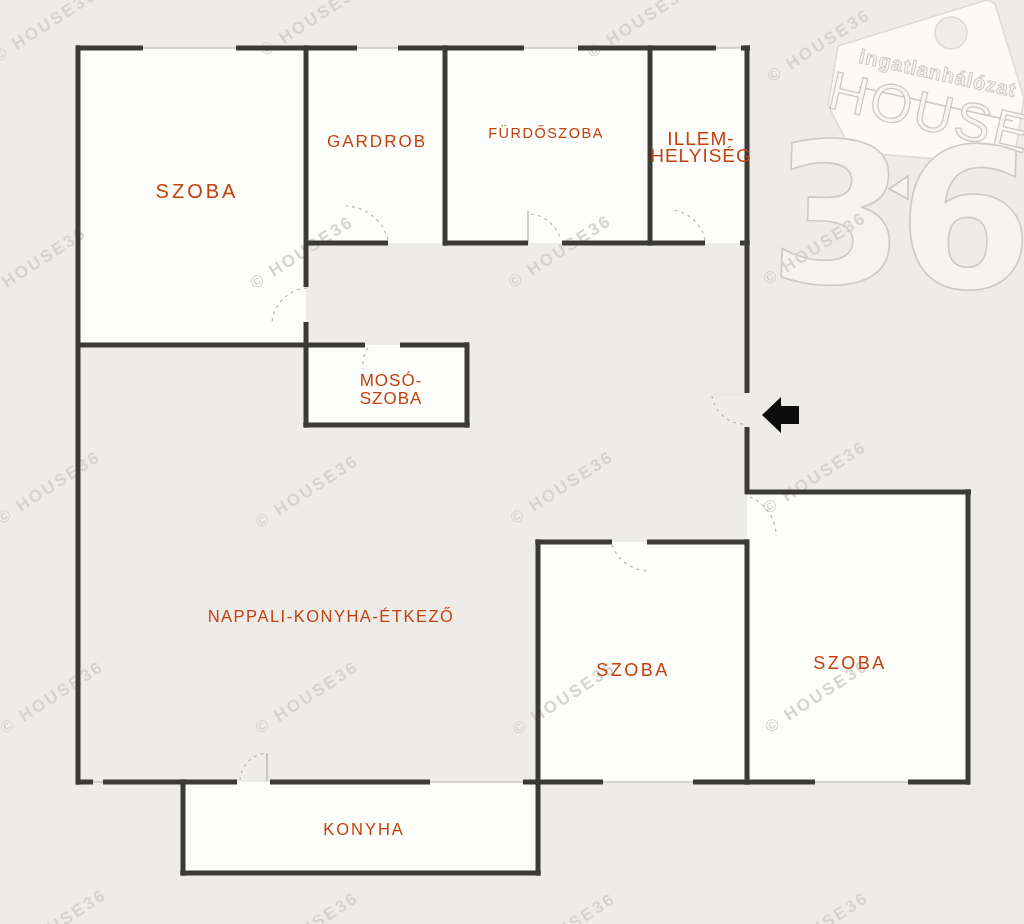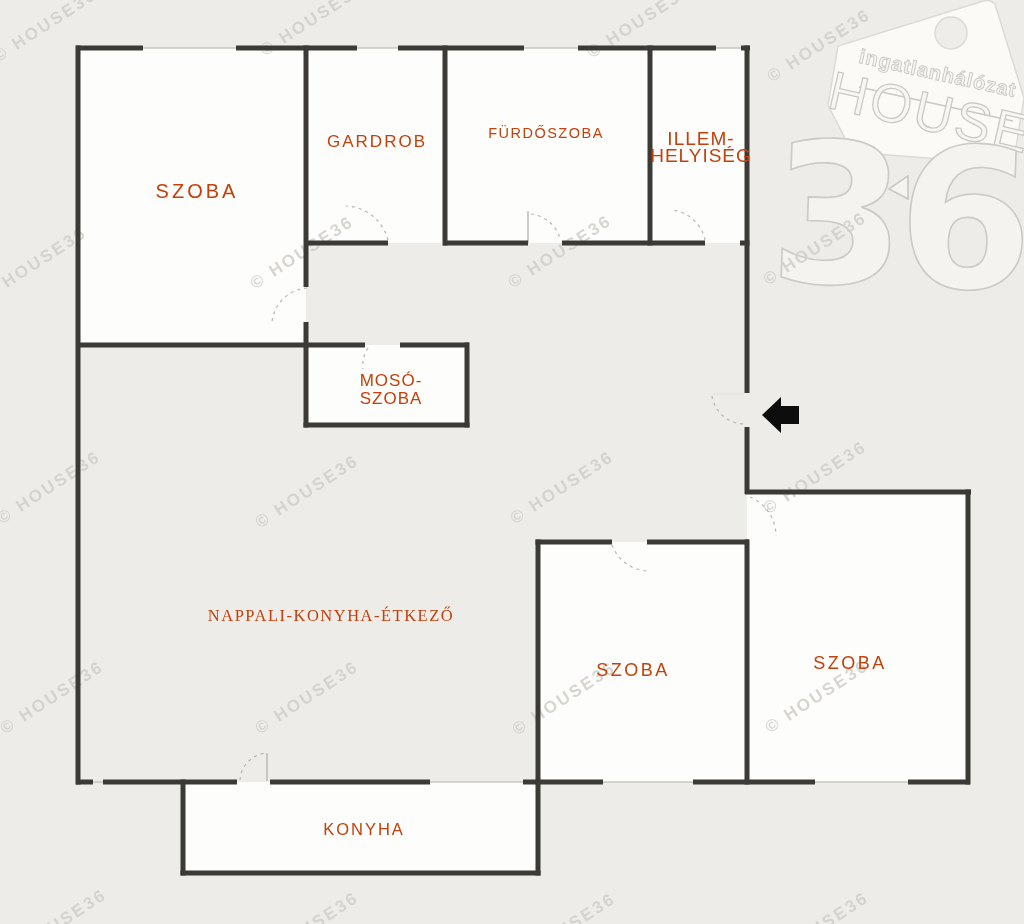--- a/index.html
+++ b/index.html
@@ -14,21 +14,21 @@
     position:absolute;transform:translate(-50%,-50%);
     color:#c2410c;text-align:center;white-space:nowrap;
     font-family:"Liberation Sans", sans-serif;
   }
   .room-label span{display:block;}
   .lbl-szoba-top      {left:197px;top:191px;font-size:20px;letter-spacing:3px;}
   .lbl-gardrob        {left:377px;top:142px;font-size:17px;letter-spacing:2px;}
   .lbl-furdoszoba     {left:546px;top:133px;font-size:14.5px;letter-spacing:1.5px;}
   .lbl-illemhelyiseg  {left:701px;top:147px;font-size:19px;letter-spacing:1px;line-height:17px;}
   .lbl-mosokonyha     {left:391px;top:390px;font-size:17px;letter-spacing:1px;line-height:18px;}
-  .lbl-nappali        {left:331px;top:616px;font-size:16.5px;letter-spacing:1.5px;font-family:Liberation Serif, serif;}
+  .lbl-nappali        {left:331px;top:616px;font-size:16.5px;letter-spacing:1.5px;}
   .lbl-szoba-bl       {left:633px;top:670px;font-size:18px;letter-spacing:2.5px;}
   .lbl-szoba-br       {left:850px;top:663px;font-size:18px;letter-spacing:2.5px;}
   .lbl-terasz         {left:364px;top:829px;font-size:16.5px;letter-spacing:2px;}
   .wm-text{
     font-family:"Liberation Sans", sans-serif;
     font-size:17px;font-weight:600;letter-spacing:2.5px;
     fill:#d3d1cc;opacity:.9;
   }
   .wall{fill:#3b3a37;}
   .room{fill:#fdfdfb;}

